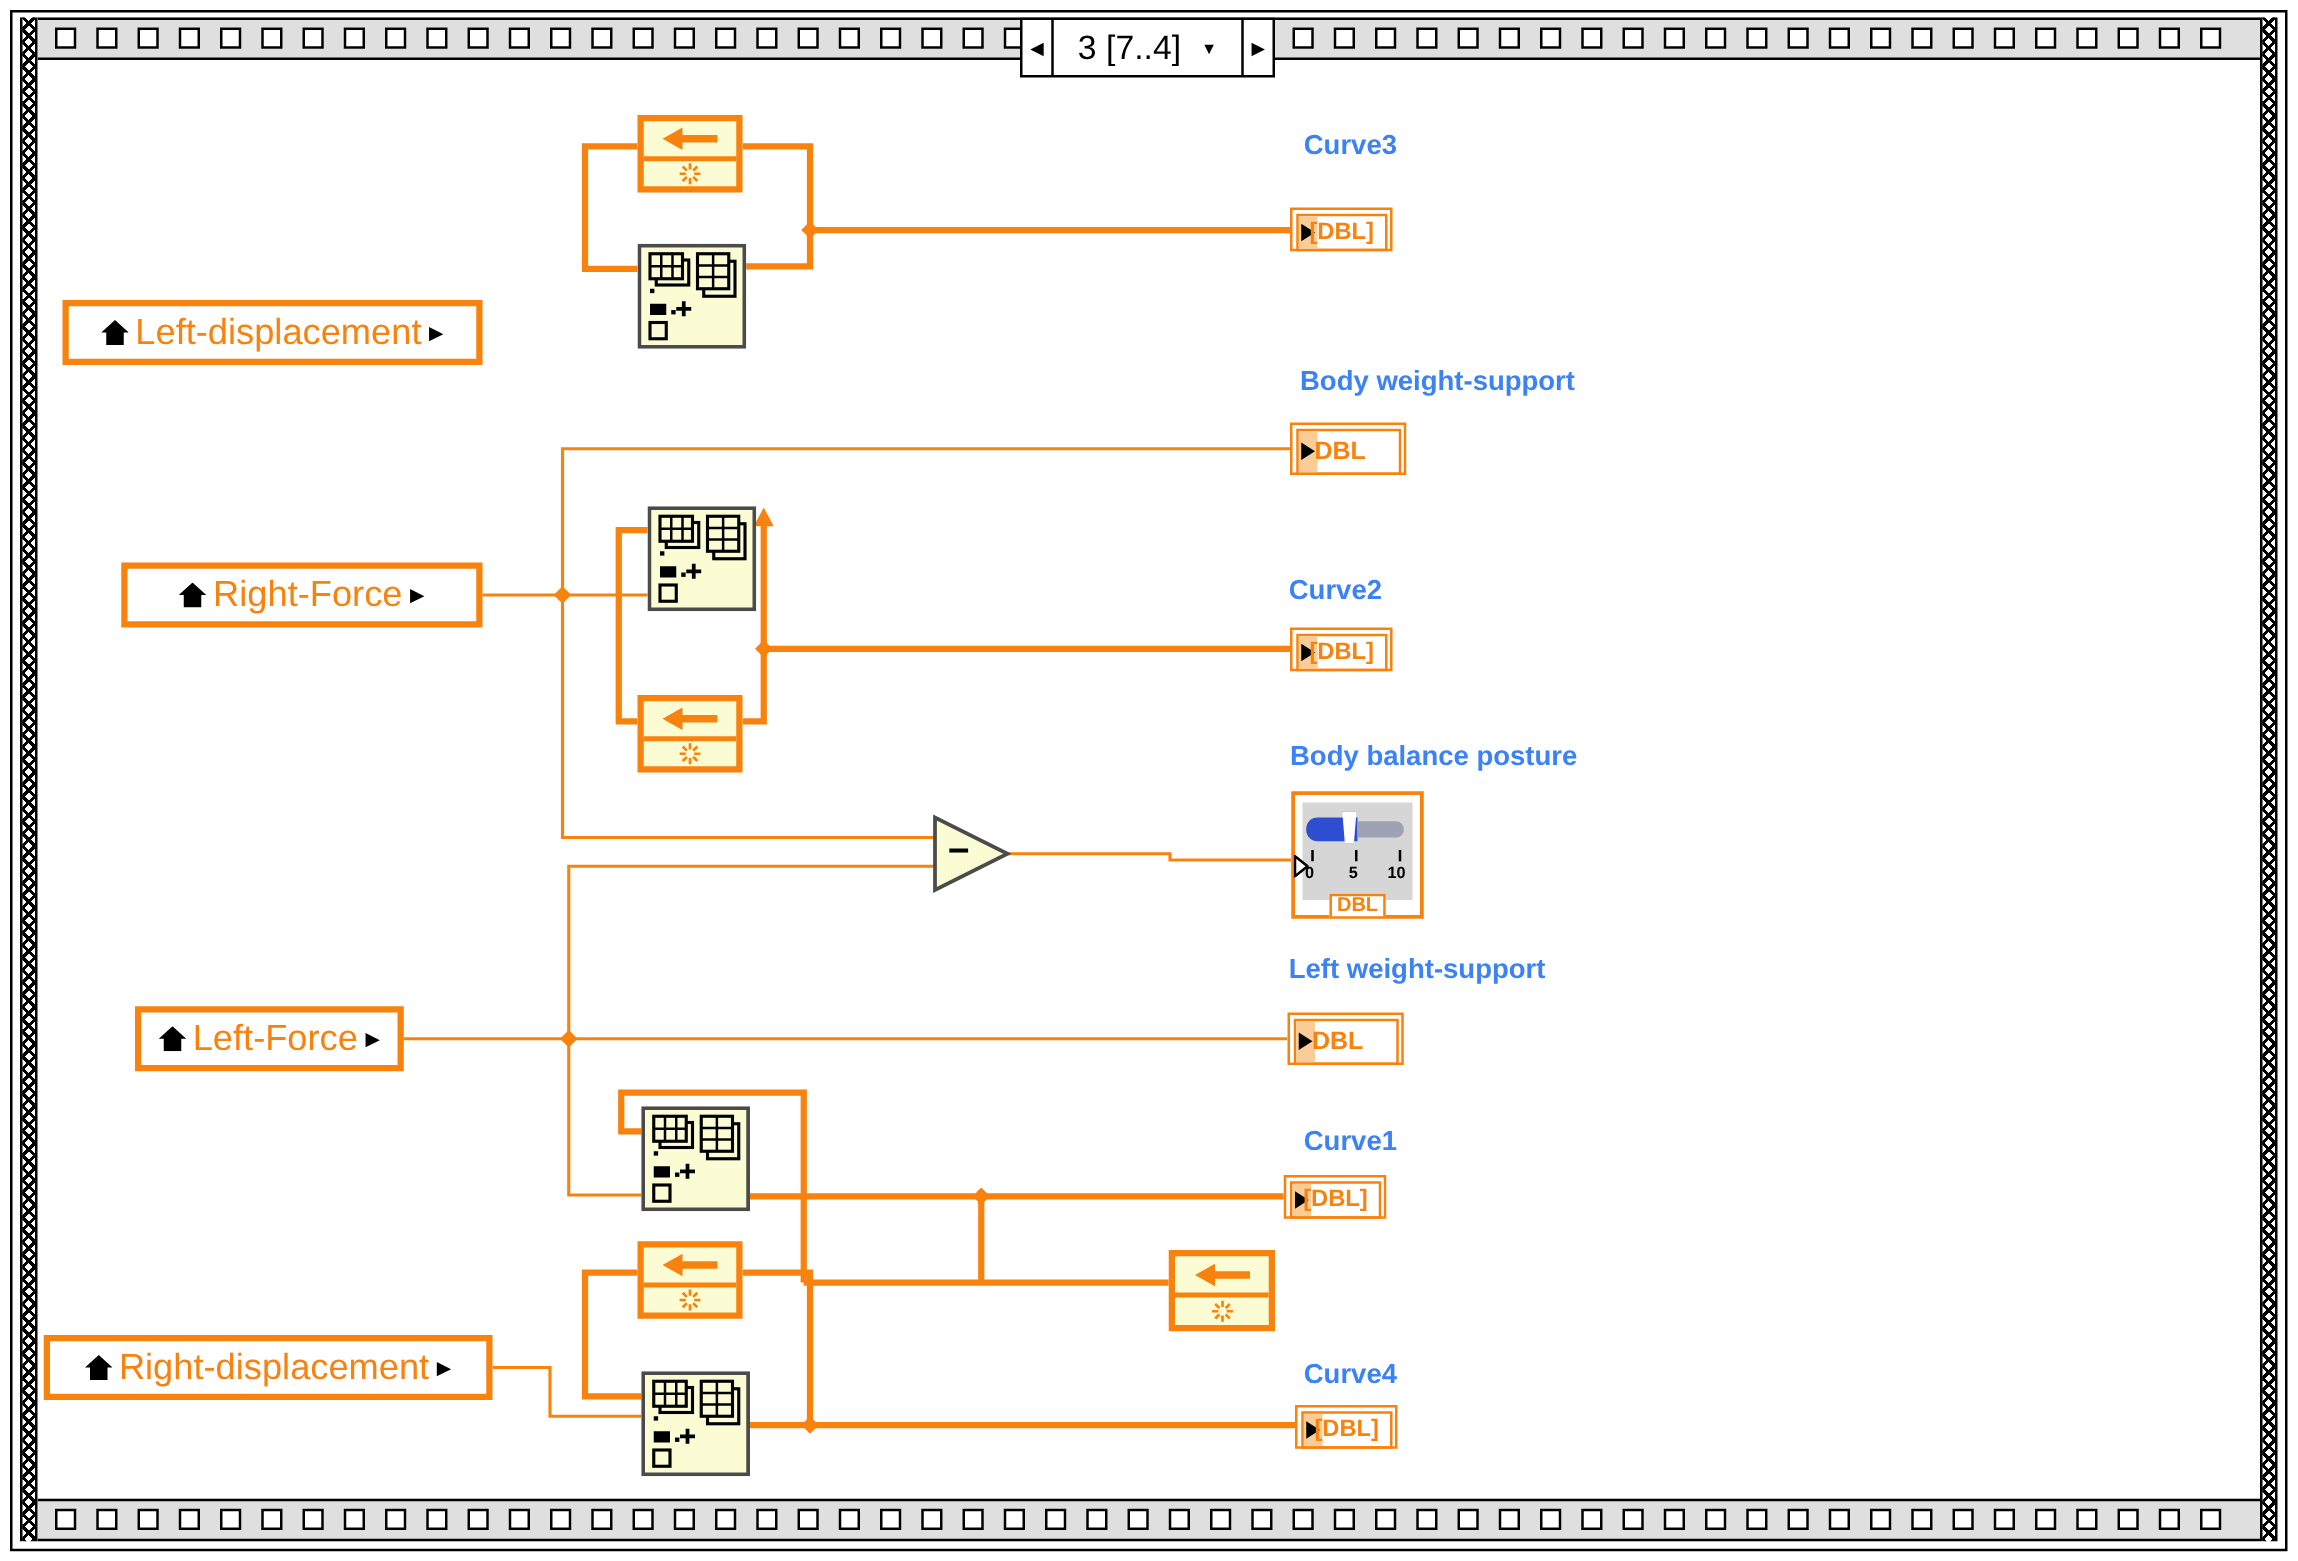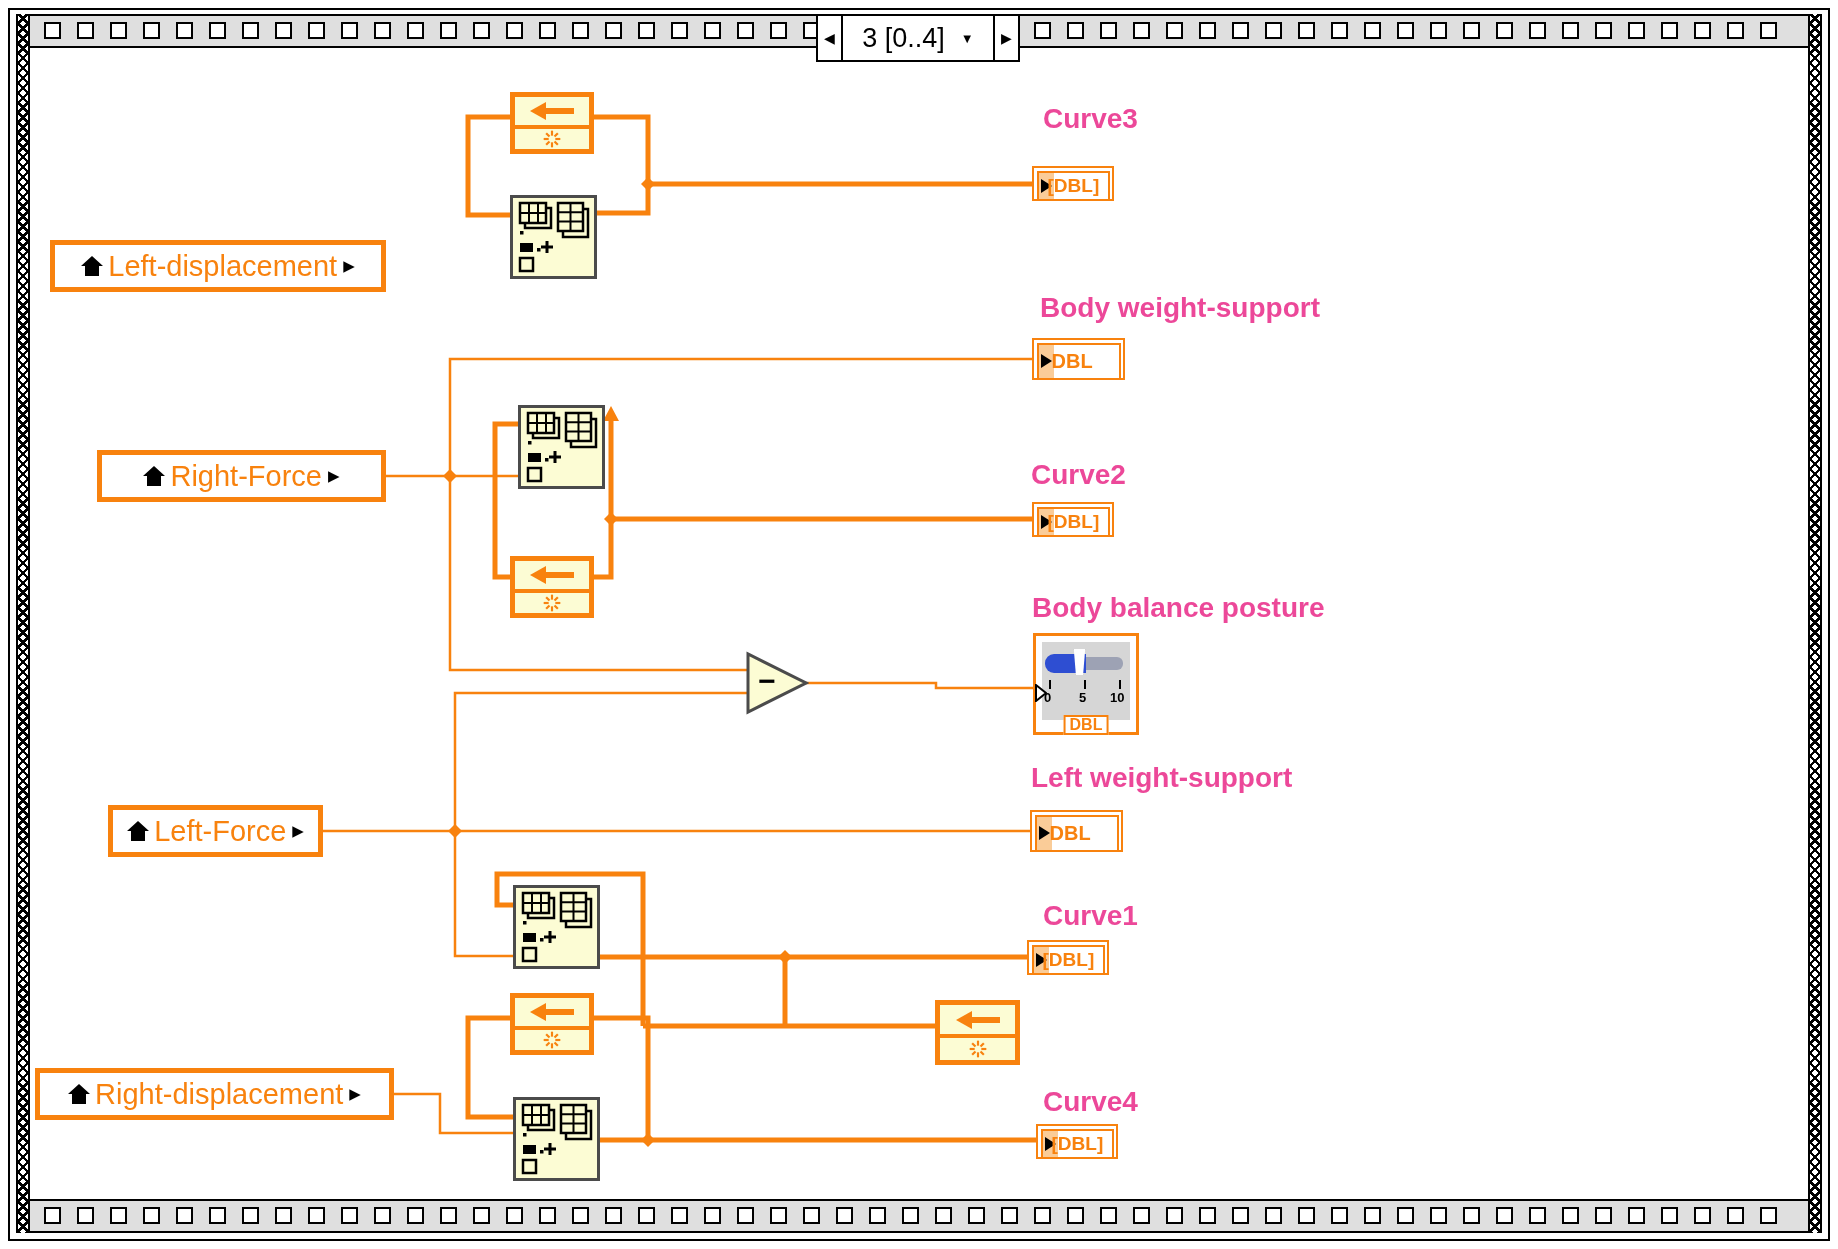--- a/index.html
+++ b/index.html
@@ -33,21 +33,21 @@
   .lv-label{color:var(--accent);font-size:29px;white-space:nowrap;}
   .lv-arrow{color:#000;font-size:15px;margin-left:1px;}
   
   .node{position:absolute;z-index:2;}
   .fb{position:absolute;border:5px solid var(--accent);background:var(--pale-yellow);box-sizing:border-box;
       display:flex;flex-direction:column;z-index:2;}
   .fb-top{flex:1.35;border-bottom:4px solid var(--accent);display:grid;place-items:center;}
   .fb-bot{flex:1;display:grid;place-items:center;}
   .sub-minus{position:absolute;z-index:3;width:24px;text-align:center;font-size:30px;font-weight:700;color:#000;}
   
-  .ind-label{position:absolute;font-size:28px;font-weight:700;color:#ec4899;white-space:nowrap;z-index:2;}
+  .ind-label{position:absolute;font-size:22px;font-weight:700;color:#3b82f6;white-space:nowrap;z-index:2;}
   .term{position:absolute;border:2.5px solid var(--accent);background:#fff;padding:2.5px;box-sizing:border-box;z-index:2;}
   .term-in{position:relative;border:2.5px solid var(--accent);height:100%;display:flex;align-items:center;overflow:hidden;text-align:center;}
   .t-strip{position:absolute;left:0;top:0;bottom:0;width:15px;background:var(--light-orange);}
   .t-arrow{position:relative;z-index:1;width:0;height:0;border-left:11px solid #000;
            border-top:7px solid rgba(0,0,0,0);border-bottom:7px solid rgba(0,0,0,0);margin-left:2px;}
   .t-label{position:relative;z-index:1;color:var(--accent);font-weight:700;font-size:20px;margin-left:0px;letter-spacing:0;}
   .term-arr .t-label{font-size:19px;margin-left:-4px;}
   
   .bb{position:absolute;left:1033px;top:633px;width:106px;height:102px;border:3px solid var(--accent);
       background:#fff;box-sizing:border-box;z-index:2;}
@@ -183,21 +183,21 @@
       <div class="film-square" style="left: 1730px;"></div>
     </div>
   <div class="zig zig-left"></div>
   <div class="zig zig-right"></div>
 
   <div class="sel">
     <div class="sel-btn sel-btn-prev">
         <span>◀</span>
       </div>
     <div class="sel-mid">
-      <span>3 [0..4]</span>
+      <span>3 [7..4]</span>
       <span class="sel-dd">▼</span>
     </div>
     <div class="sel-btn sel-btn-next">
         <span>▶</span>
       </div>
   </div>
 
   <svg class="wires" width="1838" height="1249" viewBox="0 0 1838 1249">
 
     <polyline class="wk" points="510,117 468,117 468,215 510,215"></polyline>

